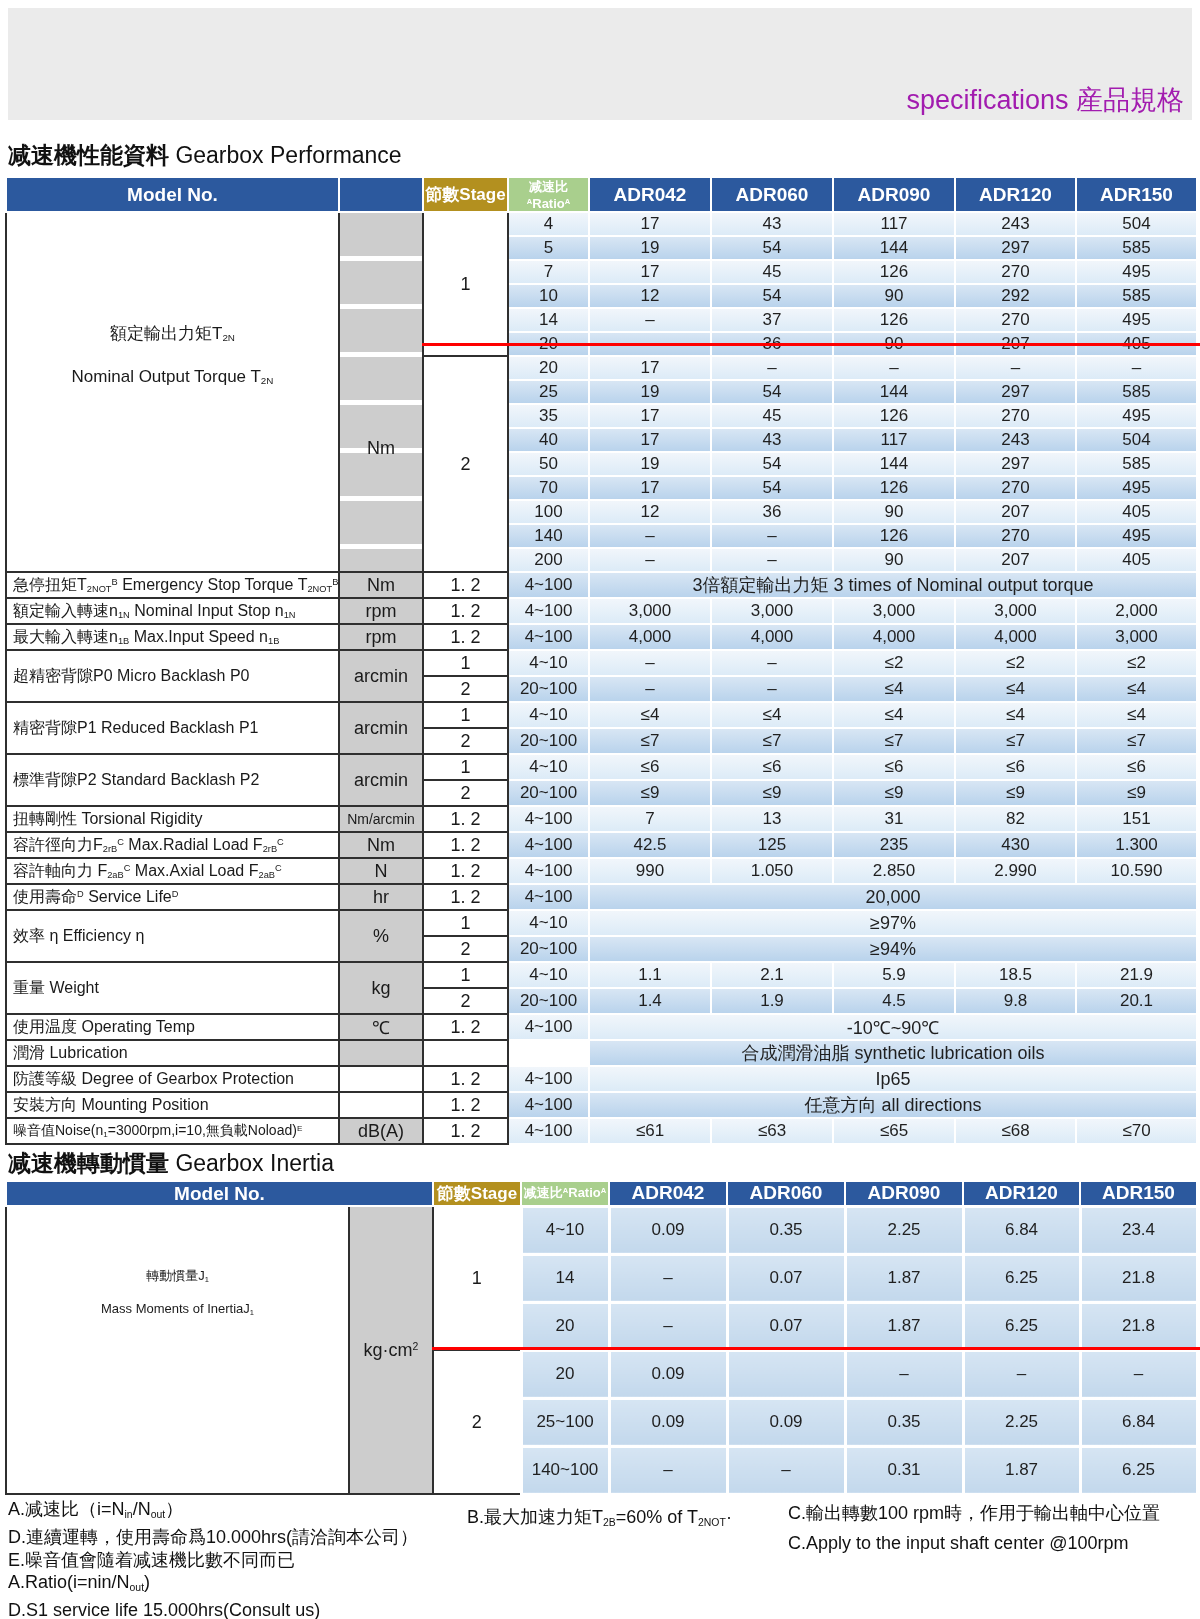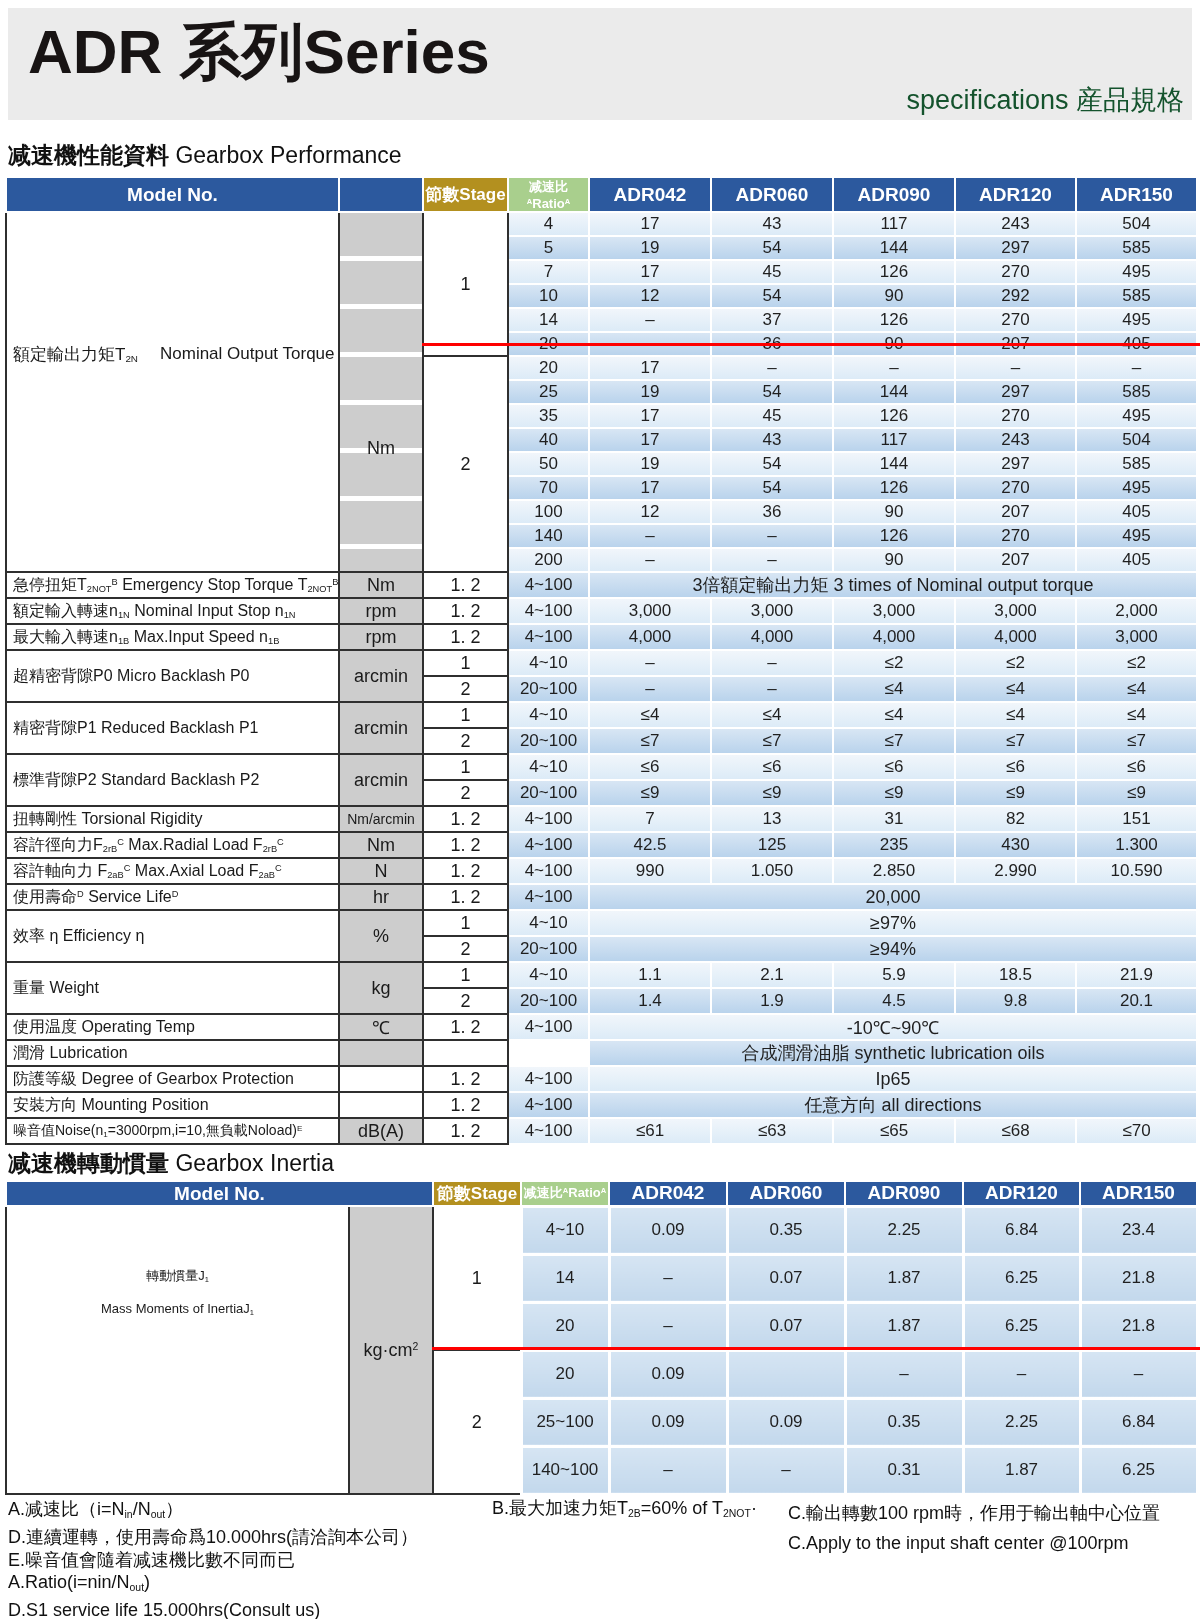--- a/index.html
+++ b/index.html
@@ -6,21 +6,21 @@
   body{
     width:1200px;height:1619px;position:relative;background:#ffffff;
     font-family:"Liberation Sans", sans-serif;color:#1a1a1a;overflow:hidden;
   }
   sub{font-size:0.58em;vertical-align:-0.25em;}
   sup{font-size:0.58em;vertical-align:0.55em;}
 
   
   .banner{position:absolute;left:8px;top:8px;width:1184px;height:112px;background:#ebebeb;}
   .banner-title{position:absolute;left:20px;top:2px;margin:0;font-size:62px;font-weight:800;color:#181414;letter-spacing:0px;}
-  .banner-sub{position:absolute;right:8px;bottom:2px;font-size:27px;color:#14532d;}
+  .banner-sub{position:absolute;right:8px;bottom:2px;font-size:27px;color:#a21caf;}
 
   
   .sec-title{position:absolute;left:8px;font-size:23px;color:#111;}
   .sec-title .zh{font-weight:bold;margin-top:24px;}
   #sec1{top:140px;}
   #sec2{top:1148px;}
 
   
   table{border-collapse:collapse;table-layout:fixed;position:absolute;left:5px;}
   #t1{top:176px;width:1191px;}
@@ -41,44 +41,43 @@
   .lbl{background:#fff;border:2px solid #2f2f2f;font-size:16px;text-align:left;padding:0 6px;white-space:nowrap;}
   .lbl.small{font-size:14px;}
   .unit{background:#cdcdcd;border:2px solid #2f2f2f;text-align:center;font-size:18px;white-space:nowrap;}
   .stg{background:#fff;border:2px solid #2f2f2f;text-align:center;font-size:18px;}
   .ratio,.d{border:2px solid #fff;text-align:center;font-size:17px;color:#1f1f1f;white-space:nowrap;}
   .rl{background:linear-gradient(180deg,#f1f6fb 0%,#dcebf7 100%);}
   .rd{background:linear-gradient(180deg,#d8e6f4 0%,#b9d3ec 100%);}
   .sp{font-size:18px;}
 
   
-  .tq-in{display:flex;flex-direction:row;align-items:center;gap:22px;transform:translateY(-38px);font-size:17px;white-space:nowrap;}
+  .tq-in{display:flex;flex-direction:column;align-items:center;gap:22px;transform:translateY(-38px);font-size:17px;white-space:nowrap;}
   .striped{background:repeating-linear-gradient(180deg,#cdcdcd 0px,#cdcdcd 43px,#ffffff 43px,#ffffff 48px);vertical-align:top;}
   .nm-in{margin-top:225px;text-align:center;font-size:18px;}
   .in-lbl{display:flex;flex-direction:column;align-items:center;gap:16px;transform:translateY(-58px);font-size:13px;white-space:nowrap;}
   .t2cell{background:linear-gradient(180deg,#d6e5f3 0%,#c3d8ec 100%);}
   #t2 .ratio,#t2 .d{border:3px solid #fff;}
 
   
   .redline{position:absolute;height:3px;background:#ff0000;}
   #redline1{left:422px;top:343px;width:778px;}
   #redline2{left:432px;top:1347px;width:768px;}
 
   
   .foot{position:absolute;top:1498px;font-size:18px;line-height:22.5px;color:#111;}
   #foot1{left:8px;width:472px;}
-  #foot2{left:492px;width:296px;line-height:20px;}
+  #foot2{left:467px;width:296px;line-height:38px;}
   #foot3{left:788px;width:406px;line-height:30px;}
   .foot div{white-space:nowrap;}
 </style>
 </head>
 <body>
 
 <div class="banner">
-  <h1 class="banner-title">ADR 系列Series</h1>
   <div class="banner-sub">specifications 産品規格</div>
 </div>
 
 <div id="sec1" class="sec-title">
   <span class="zh">减速機性能資料</span><span class="en"> Gearbox Performance</span>
 </div>
 
 <table id="t1">
 <colgroup>
       <col style="width:333px">

